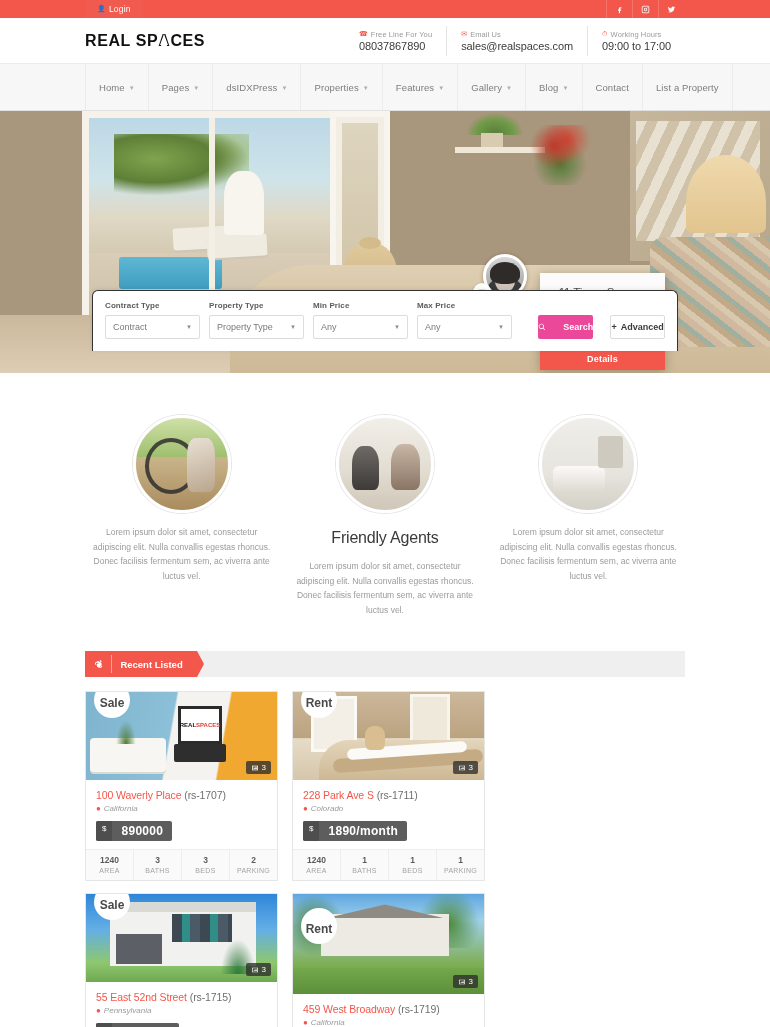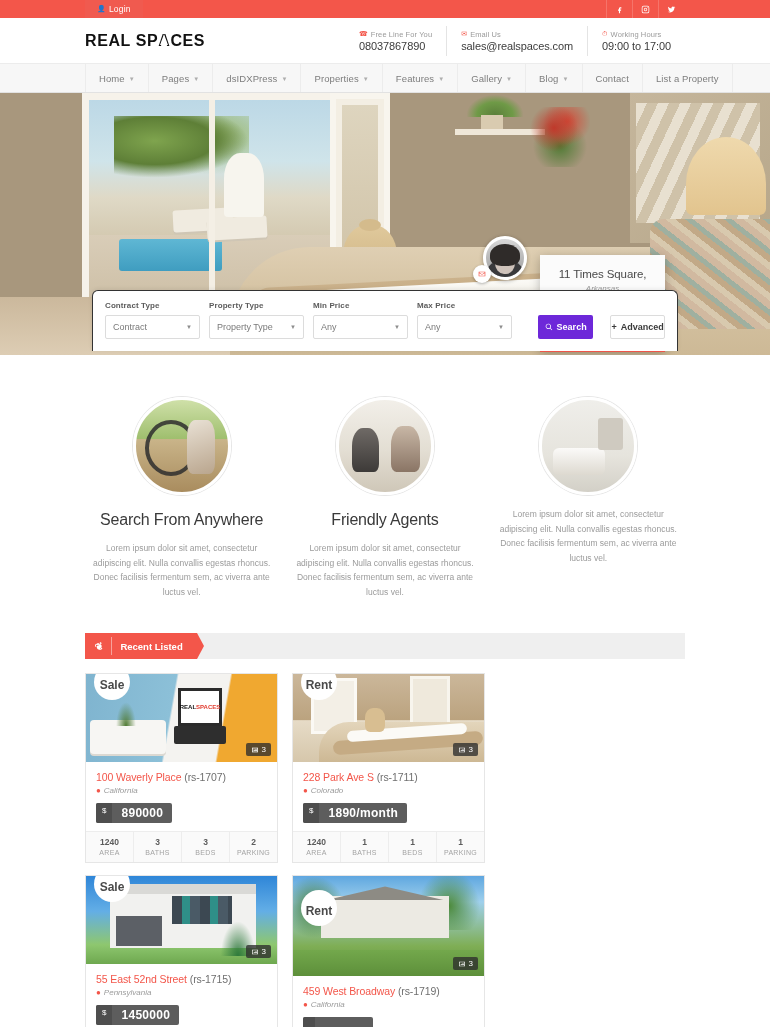--- a/index.html
+++ b/index.html
@@ -55,21 +55,21 @@
   .contact-block:first-child { border-left: none; }
   .contact-label {
     font-size: 7.5px; color: #9b9b9b; display: flex; align-items: center; gap: 3px;
     letter-spacing: .1px; white-space: nowrap;
   }
   .contact-label .ic { color: #f3564a; font-size: 7px; }
   .contact-value { font-size: 11px; color: #3b3b3b; margin-top: 1px; white-space: nowrap; letter-spacing: -.1px; }
 
   
   .nav {
-    height: 30px; background: #f7f7f7; border-top: 1px solid #ececec;
+    height: 48px; background: #f7f7f7; border-top: 1px solid #ececec;
     border-bottom: 1px solid #e2e2e2; display: flex; align-items: stretch;
     padding-left: 85px; position: relative; z-index: 20;
   }
   .nav-item {
     display: flex; align-items: center; gap: 4px; padding: 0 13px;
     font-size: 9.5px; color: #7d7d7d; border-right: 1px solid #ececec;
     white-space: nowrap; letter-spacing: .1px;
   }
   .nav-item:first-child { border-left: 1px solid #ececec; }
   .caret { font-size: 6px; color: #aeaeae; position: relative; top: 1px; }
@@ -178,22 +178,22 @@
   }
   .search-row { display:flex; align-items:flex-end; gap:9px; }
   .field { display:flex; flex-direction:column; }
   .field-label { font-size:8px; color:#5c5c5c; font-weight:700; margin-bottom:5px; letter-spacing:.1px; }
   .select {
     width:95px; height:24px; border:1px solid #dcdcdc; border-radius:2px; background:#fff;
     display:flex; align-items:center; padding:0 7px; font-size:9px; color:#7a7a7a;
   }
   .select .sel-caret { margin-left:auto; font-size:6px; color:#8d8d8d; }
   .btn-search {
-    height:24px; width:88px; background:#6d28d9; color:#fff; border-radius:2px;
-    display:flex; align-items:center; justify-content:center; gap:4px;
+    height:24px; width:88px; background:#ec4899; color:#fff; border-radius:2px;
+    display:flex; align-items:center; justify-content:space-between; gap:4px;
     font-size:9px; font-weight:700; margin-left:17px;
   }
   .btn-search svg { width:8px; height:8px; fill:#fff; }
   .btn-advanced {
     height:24px; width:86px; background:#fff; color:#3a3a3a; border:1px solid #dcdcdc;
     border-radius:2px; display:flex; align-items:center; justify-content:center; gap:4px;
     font-size:9px; font-weight:700; margin-left:8px;
   }
 
   
@@ -494,21 +494,20 @@
       <div class="btn-advanced">
         <span>+</span>
         <span>Advanced</span>
       </div>
     </div>
   </div>
 
   <div class="features" style="margin-top:0;padding-top:42px;">
     <div class="feature">
       <div class="feature-circle fc1"></div>
-      <div class="feature-title">Search From Anywhere</div>
       <div class="feature-text">Lorem ipsum dolor sit amet, consectetur adipiscing elit. Nulla convallis egestas rhoncus. Donec facilisis fermentum sem, ac viverra ante luctus vel.</div>
     </div>
     <div class="feature">
       <div class="feature-circle fc2"></div>
       <div class="feature-title">Friendly Agents</div>
       <div class="feature-text">Lorem ipsum dolor sit amet, consectetur adipiscing elit. Nulla convallis egestas rhoncus. Donec facilisis fermentum sem, ac viverra ante luctus vel.</div>
     </div>
     <div class="feature">
       <div class="feature-circle fc3"></div>
       <div class="feature-text">Lorem ipsum dolor sit amet, consectetur adipiscing elit. Nulla convallis egestas rhoncus. Donec facilisis fermentum sem, ac viverra ante luctus vel.</div>

